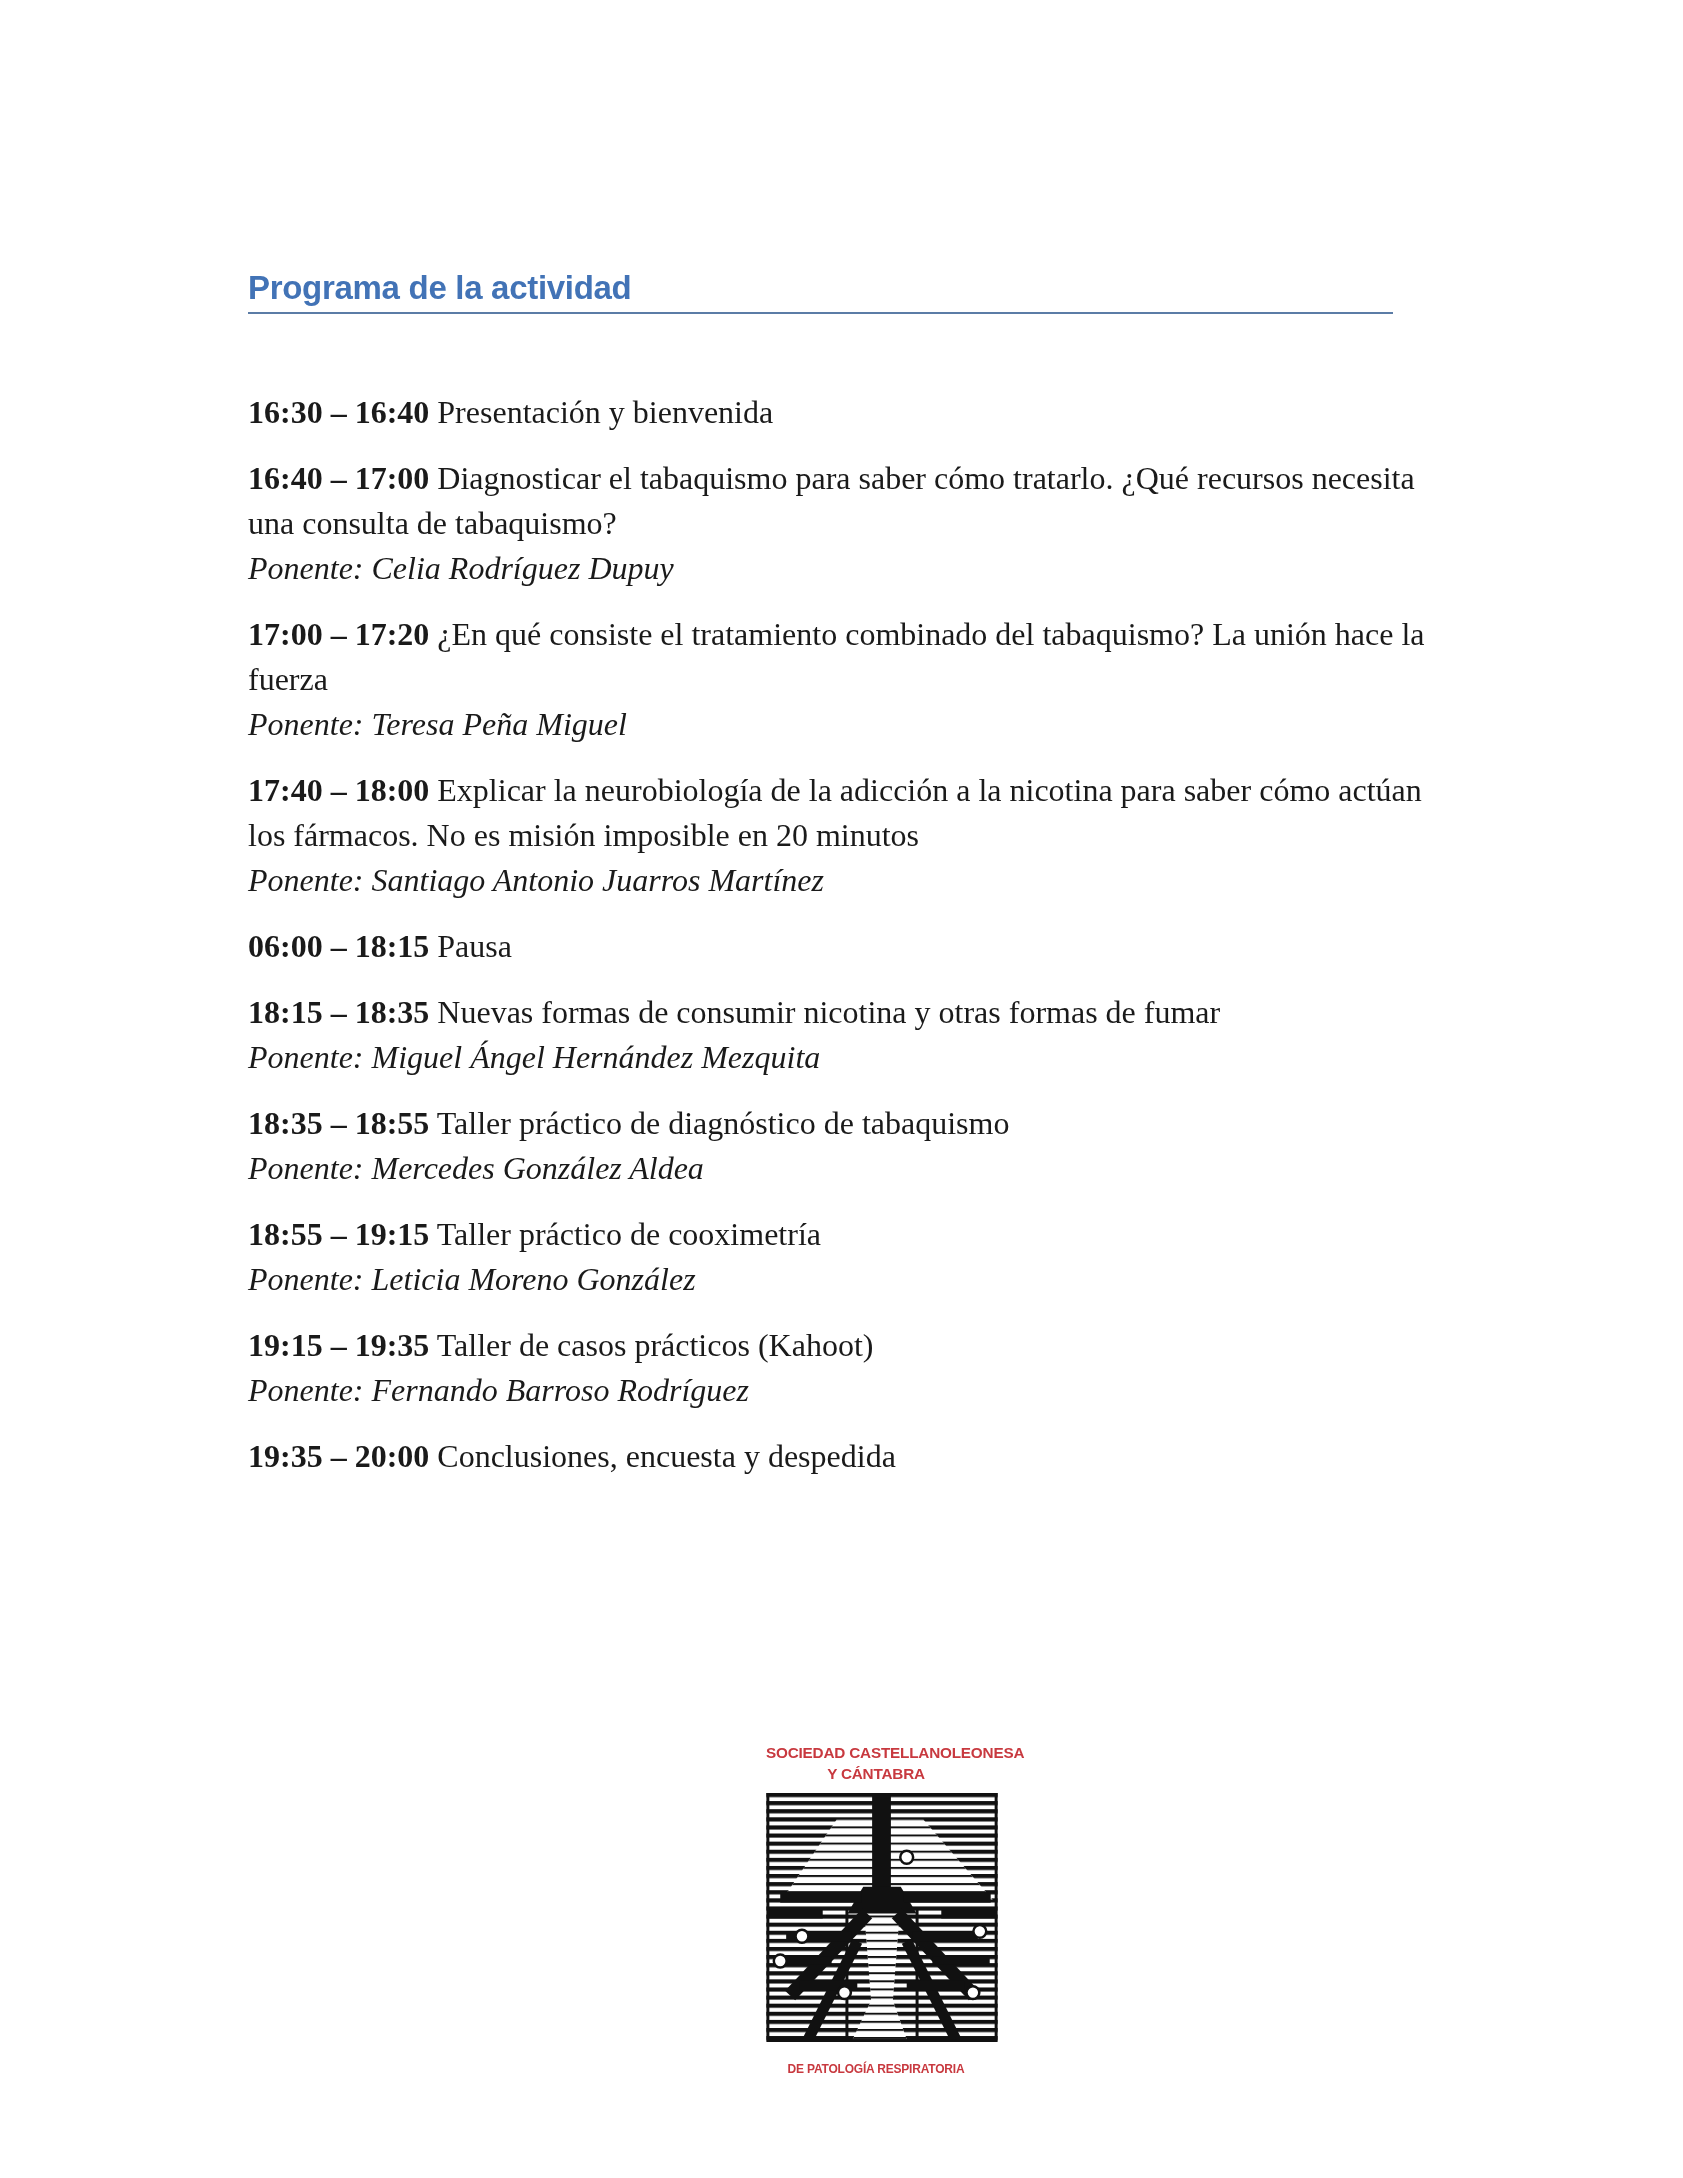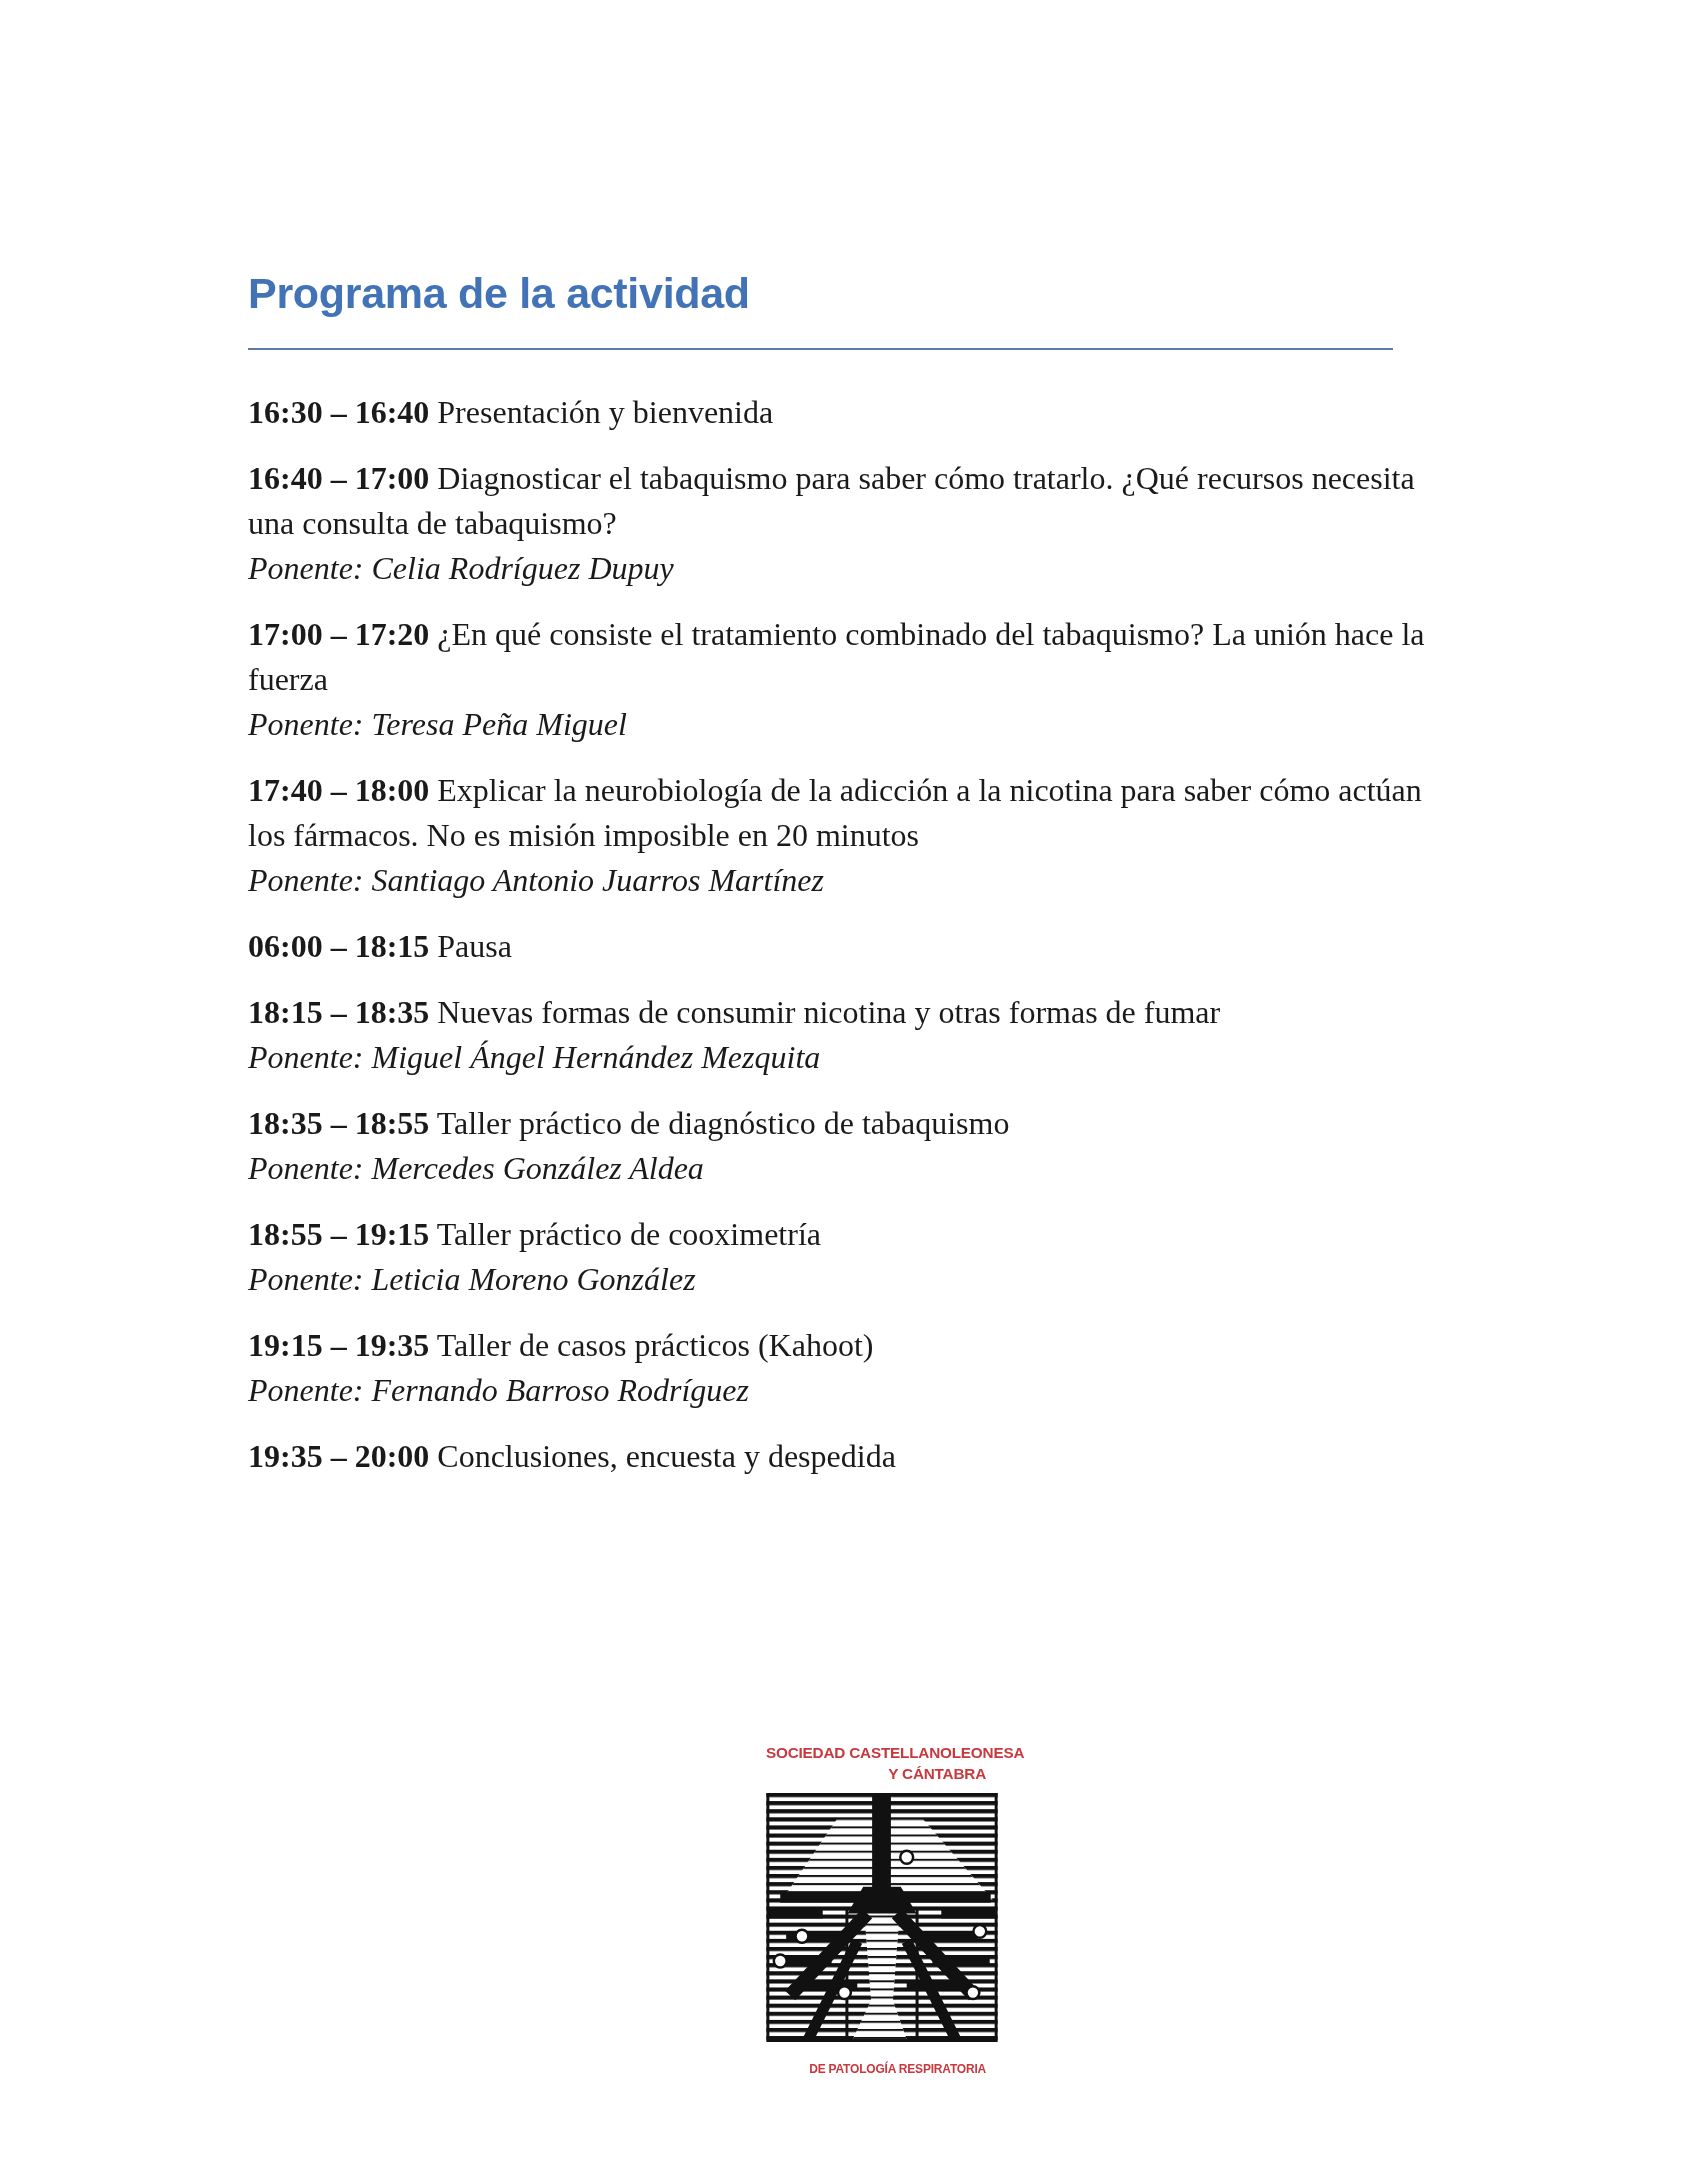--- a/index.html
+++ b/index.html
@@ -12,45 +12,45 @@
     color:var(--text,#1a1a1a);
   }
   
   .doc-title{
     position:absolute;
     left:248px;top:269px;
     width:1145px;
     margin:0;
     font-family:"Liberation Sans", sans-serif;
     font-weight:700;
-    font-size:43px;
+    font-size:33px;
     letter-spacing:-0.3px;
     color:var(--heading,#4273b6);
-    padding-bottom:30px;
+    padding-bottom:5px;
     border-bottom:2px solid var(--heading_rule,#5b7ca6);
   }
   
   .schedule{
     position:absolute;
     left:248px;top:390px;
     width:1213px;
   }
   .session{
     margin:0 0 21px 0;
     font-size:32px;
     line-height:45px;
   }
   .session .time{font-weight:700;}
   .session .speaker{font-style:italic;display:block;}
   
   .logo{
     position:absolute;
     left:766px;top:1742px;
     width:220px;
-    text-align:right;
+    text-align:center;
   }
   .logo .org-top{
     font-family:"Liberation Sans", sans-serif;
     font-weight:700;
     font-size:15.3px;
     line-height:21px;
     letter-spacing:-0.2px;
     color:var(--logo_red,#c8393f);
     white-space:nowrap;
   }

